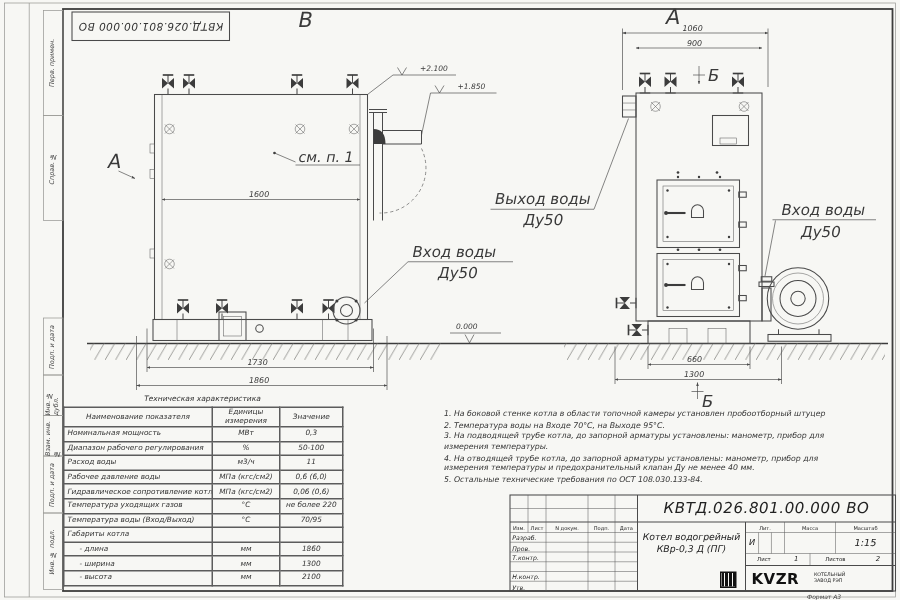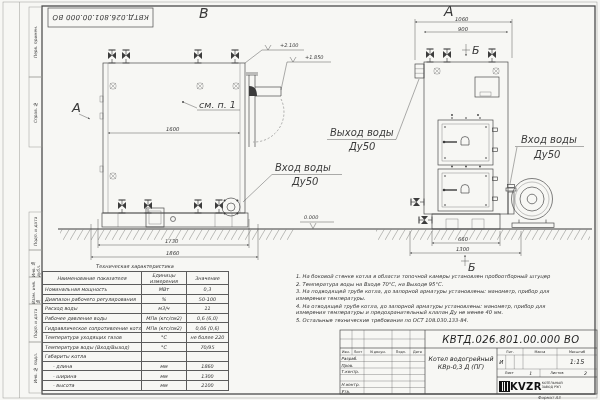--- a/index.html
+++ b/index.html
@@ -26,22 +26,22 @@
   table.spec-t td{border:0.4px solid #5c5c5c;font-size:4.9px;font-style:italic;
       padding:0 2px;height:8.6px;color:#333;overflow:hidden;white-space:nowrap;}
   table.spec-t td.c{text-align:center;white-space:normal;}
   table.spec-t tr.sub td.n{padding-left:10px;}
   .notes{position:absolute;left:296px;top:273px;width:272px;font-size:5.2px;
       font-style:italic;line-height:1.28;color:#333;}
   .notes div{margin-bottom:1px;}
   .tbx{position:absolute;color:#222;}
   .cell-c{display:flex;align-items:center;justify-content:center;text-align:center;}
   .fmt{position:absolute;left:538px;top:394.6px;font-size:4px;font-style:italic;color:#444;}
-  .logo-row{position:absolute;left:499px;top:378.5px;width:96px;height:15px;
-      display:flex;align-items:center;gap:0;}
+  .logo-row{position:absolute;left:480px;top:378.5px;width:96px;height:15px;
+      display:flex;align-items:center;gap:10px;}
   .logo-mark{width:9px;height:9px;background:repeating-linear-gradient(90deg,#121212 0 1.6px,#f7f7f4 1.6px 2.6px);
       border:1px solid #121212;}
   .logo-txt{font-weight:bold;font-size:10px;color:#111;letter-spacing:.3px;}
   .logo-co{font-size:3.2px;line-height:1.15;color:#222;}
 </style>
 </head>
 <body>
 
 <div class="page">
 

